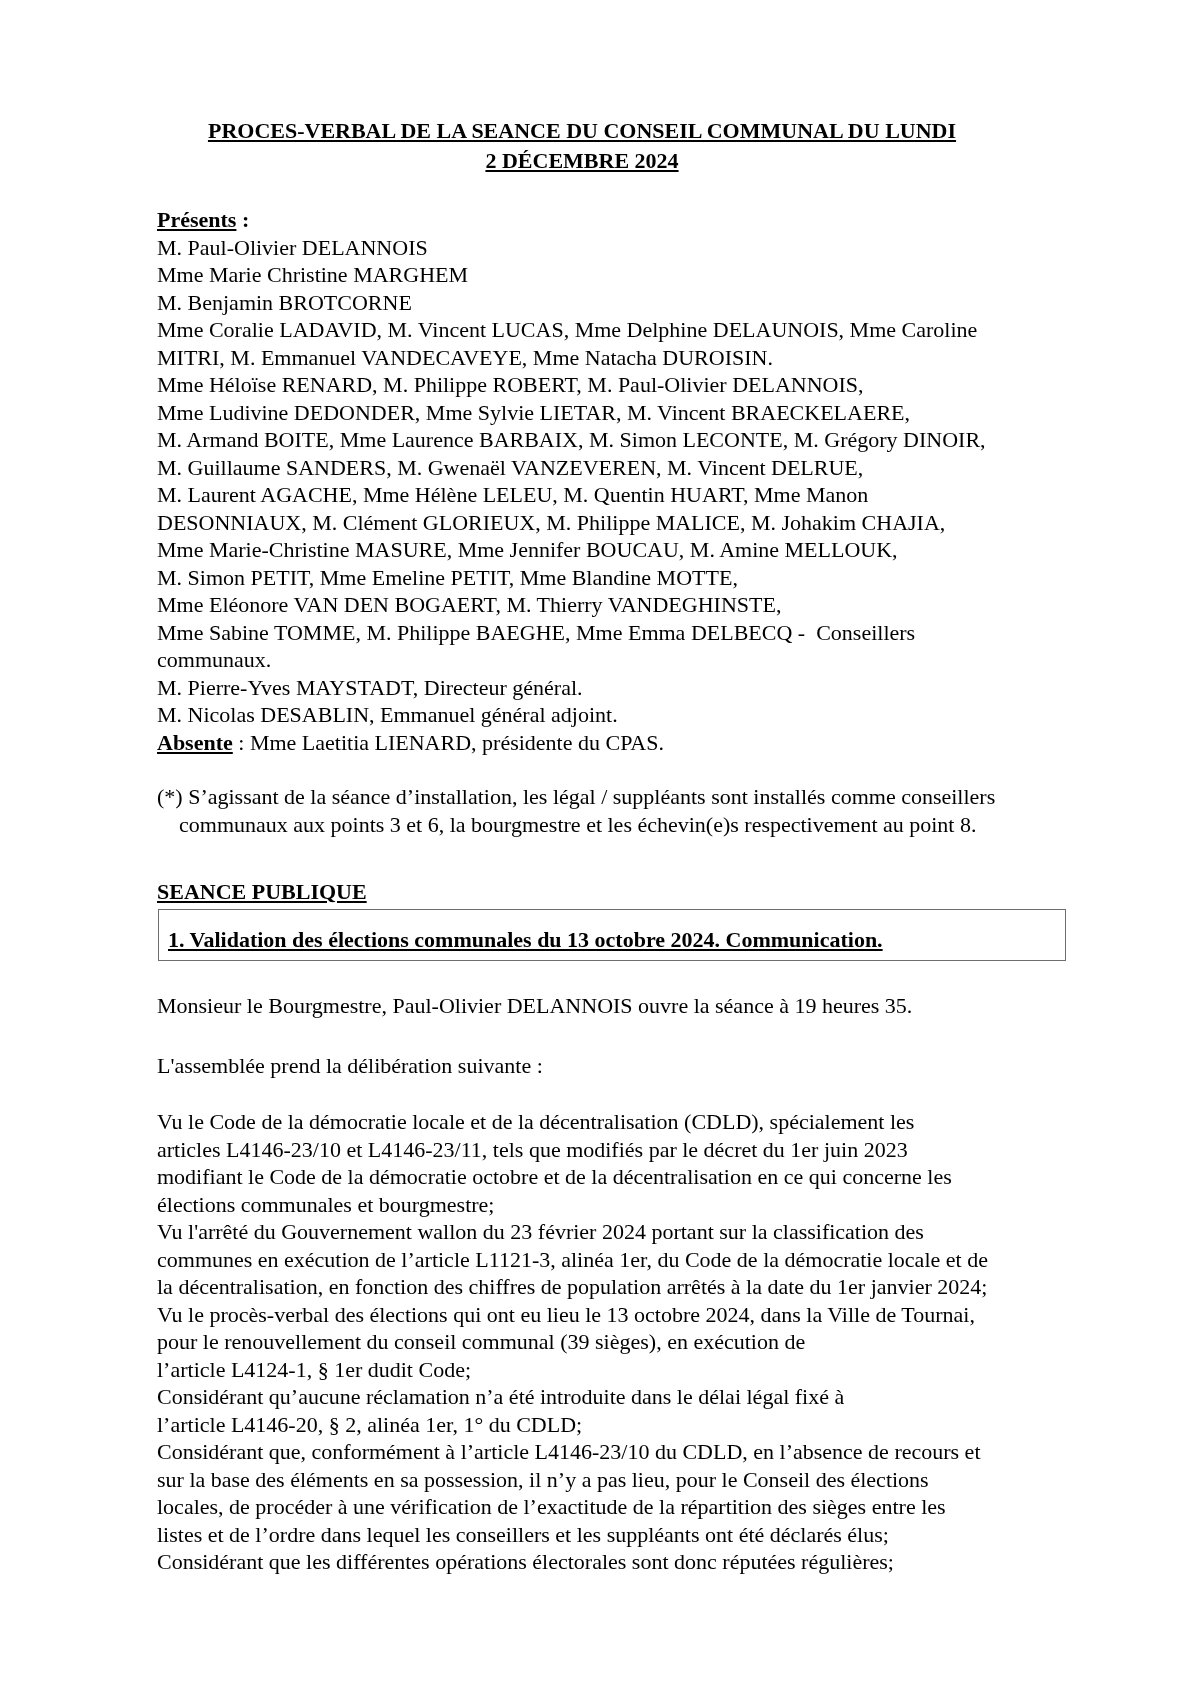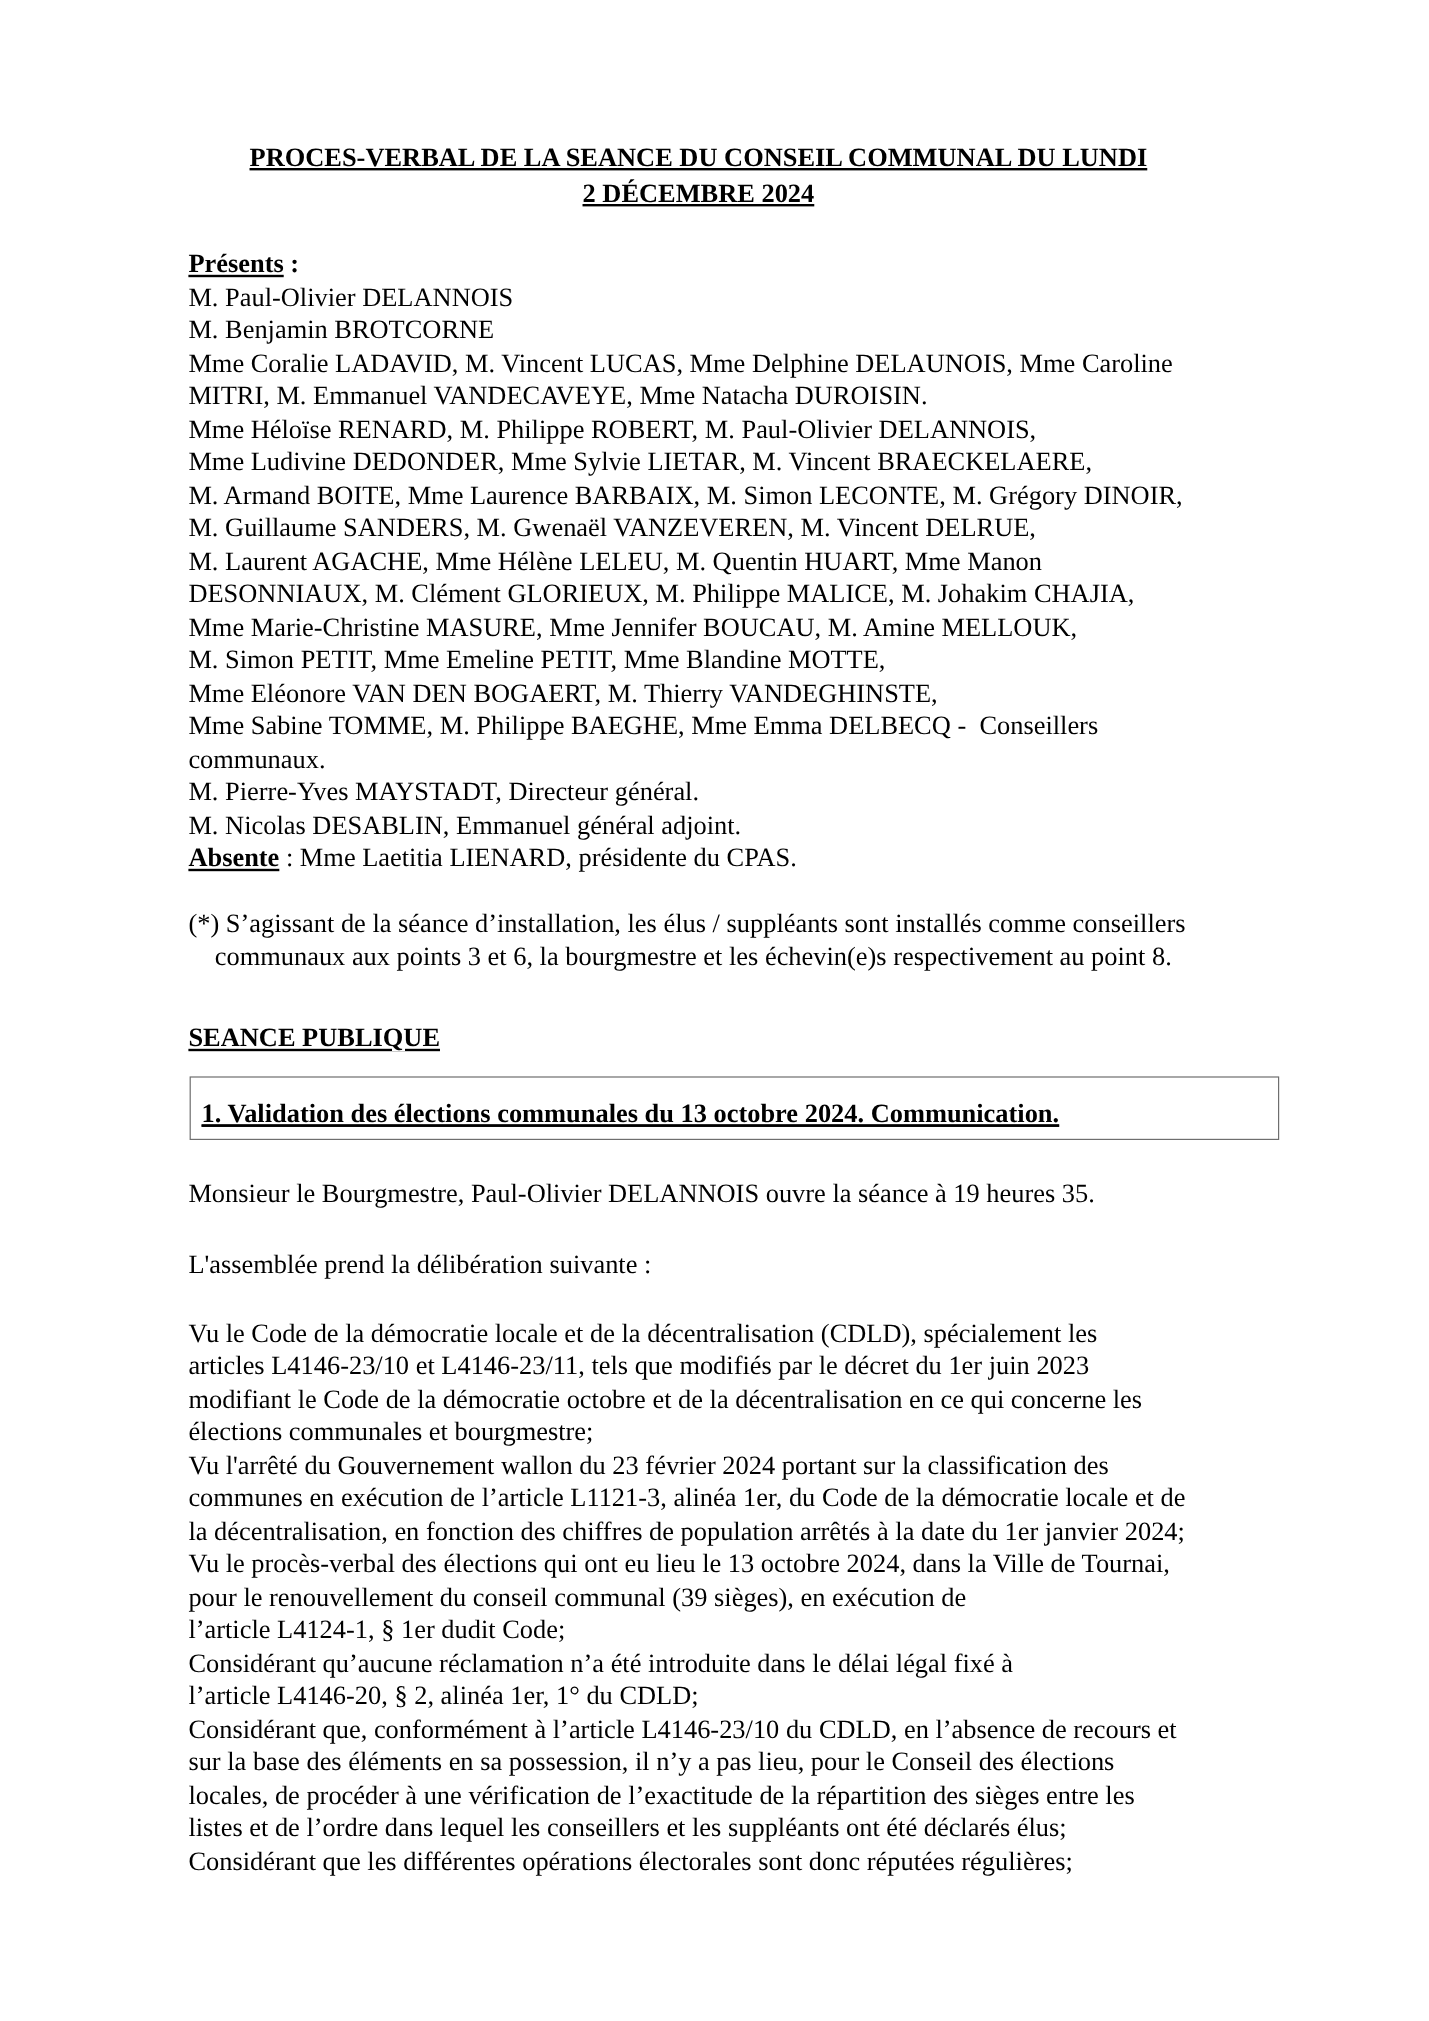--- a/index.html
+++ b/index.html
@@ -35,27 +35,26 @@
   b.ul { text-decoration: underline; }
   .note { margin-top: 27px; }
   .note .note-line-2 { padding-left: 22px; }
   .section-heading {
     margin-top: 40px;
     font-weight: bold;
     text-decoration: underline;
     white-space: pre;
   }
   .item-box {
-    margin-top: 19px;
+    margin-top: 3px;
     margin-left: 1px;
     width: 908px;
     border: 1px solid #6e6e6e;
     padding: 16px 4px 7px 9px;
     box-sizing: border-box;
-    text-decoration: underline;
   }
   .item-box .item-title {
     font-weight: bold;
     text-decoration: underline;
     white-space: pre;
   }
   .opening-line { margin-top: 31px; }
   .intro-line { margin-top: 32px; }
   .deliberation { margin-top: 29px; }
 </style>
@@ -67,20 +66,21 @@
 
     <div class="doc-title">
       <div class="t-line">PROCES-VERBAL DE LA SEANCE DU CONSEIL COMMUNAL DU LUNDI</div>
       <div class="t-line">2 DÉCEMBRE 2024</div>
     </div>
 
     <div class="presents-block">
       <div class="line"><b class="ul">Présents</b><b> :</b></div>
       <div>
           <div class="line">M. Paul-Olivier DELANNOIS</div>
+          <div class="line">Mme Marie Christine MARGHEM</div>
           <div class="line">M. Benjamin BROTCORNE</div>
           <div class="line">Mme Coralie LADAVID, M. Vincent LUCAS, Mme Delphine DELAUNOIS, Mme Caroline</div>
           <div class="line">MITRI, M. Emmanuel VANDECAVEYE, Mme Natacha DUROISIN.</div>
           <div class="line">Mme Héloïse RENARD, M. Philippe ROBERT, M. Paul-Olivier DELANNOIS,</div>
           <div class="line">Mme Ludivine DEDONDER, Mme Sylvie LIETAR, M. Vincent BRAECKELAERE,</div>
           <div class="line">M. Armand BOITE, Mme Laurence BARBAIX, M. Simon LECONTE, M. Grégory DINOIR,</div>
           <div class="line">M. Guillaume SANDERS, M. Gwenaël VANZEVEREN, M. Vincent DELRUE,</div>
           <div class="line">M. Laurent AGACHE, Mme Hélène LELEU, M. Quentin HUART, Mme Manon</div>
           <div class="line">DESONNIAUX, M. Clément GLORIEUX, M. Philippe MALICE, M. Johakim CHAJIA,</div>
           <div class="line">Mme Marie-Christine MASURE, Mme Jennifer BOUCAU, M. Amine MELLOUK,</div>
@@ -88,21 +88,21 @@
           <div class="line">Mme Eléonore VAN DEN BOGAERT, M. Thierry VANDEGHINSTE,</div>
           <div class="line">Mme Sabine TOMME, M. Philippe BAEGHE, Mme Emma DELBECQ -  Conseillers</div>
           <div class="line">communaux.</div>
           <div class="line">M. Pierre-Yves MAYSTADT, Directeur général.</div>
           <div class="line">M. Nicolas DESABLIN, Emmanuel général adjoint.</div>
         </div>
       <div class="line"><b class="ul">Absente</b><span> : Mme Laetitia LIENARD, présidente du CPAS.</span></div>
     </div>
 
     <div class="note">
-      <div class="line">(*) S’agissant de la séance d’installation, les élus / suppléants sont installés comme conseillers</div>
+      <div class="line">(*) S’agissant de la séance d’installation, les légal / suppléants sont installés comme conseillers</div>
       <div class="line note-line-2">communaux aux points 3 et 6, la bourgmestre et les échevin(e)s respectivement au point 8.</div>
     </div>
 
     <div class="section-heading">SEANCE PUBLIQUE</div>
 
     <div class="item-box">
       <div class="item-title">1. Validation des élections communales du 13 octobre 2024. Communication.</div>
     </div>
 
     <div class="line opening-line">Monsieur le Bourgmestre, Paul-Olivier DELANNOIS ouvre la séance à 19 heures 35.</div>

